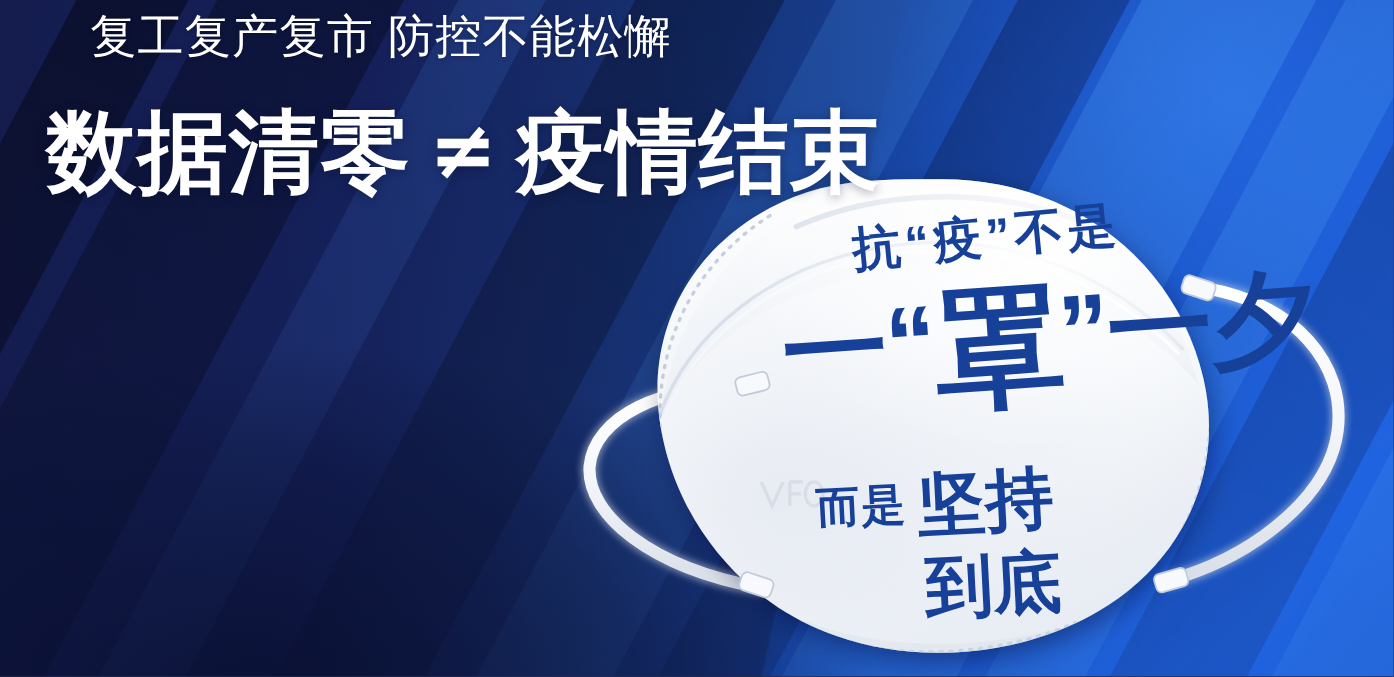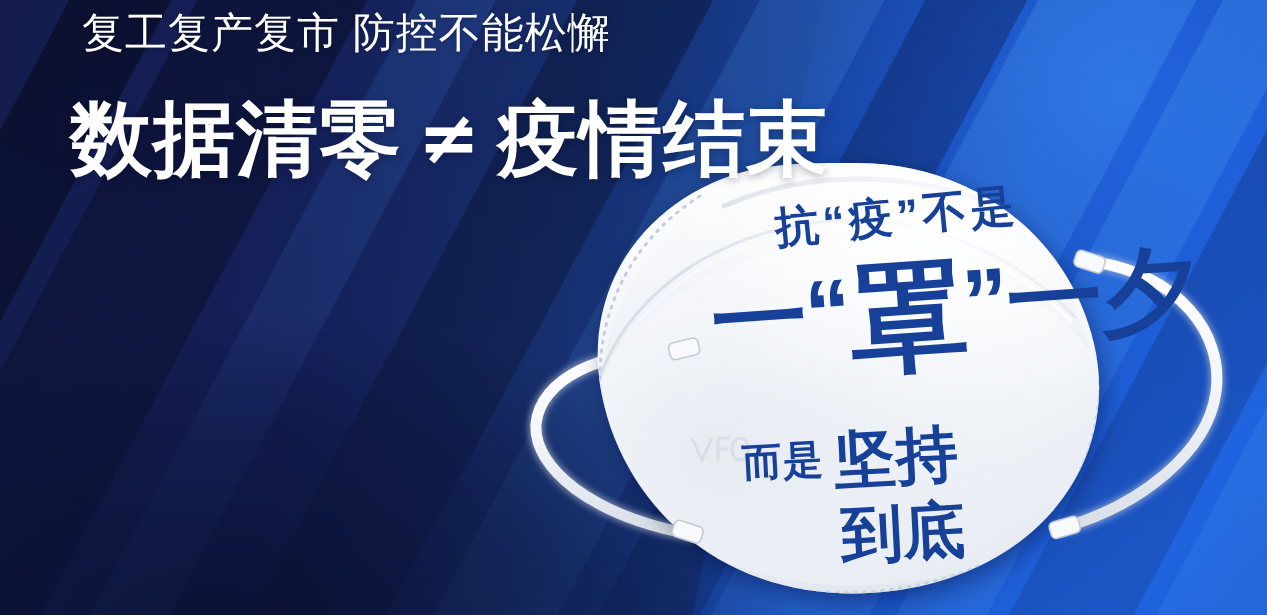--- a/index.html
+++ b/index.html
@@ -71,21 +71,20 @@
   }
   .mainline{
     position:absolute;left:42px;top:96px;
     color:#fff;
     font-size:82px;
     font-weight:bold;
     line-height:1.04;
     letter-spacing:1px;
     white-space:nowrap;
     text-shadow:0 2px 10px rgba(2,8,34,.35);
-    margin-left:28px;
   }
   .mainline .neq{
     display:inline-block;
     font-size:74px;
     padding:0 16px;
     transform:translateY(-4px);
     font-family:"DejaVu Sans",sans-serif;
     font-weight:bold;
   }
 

